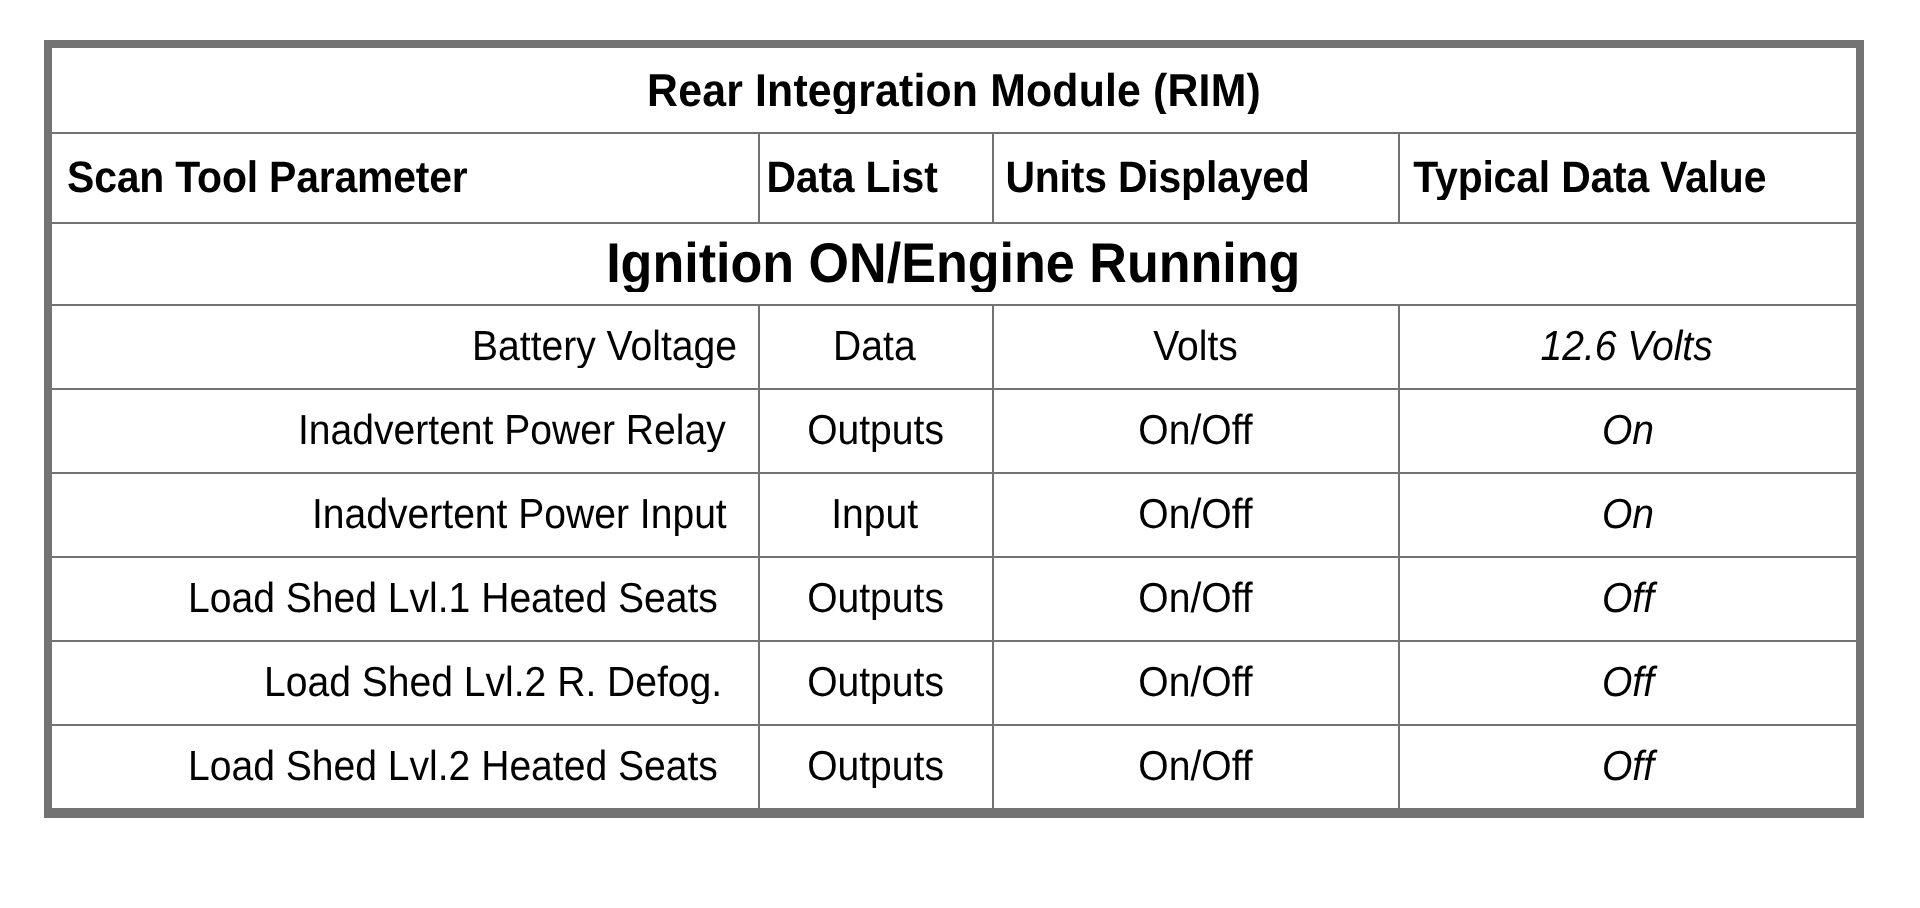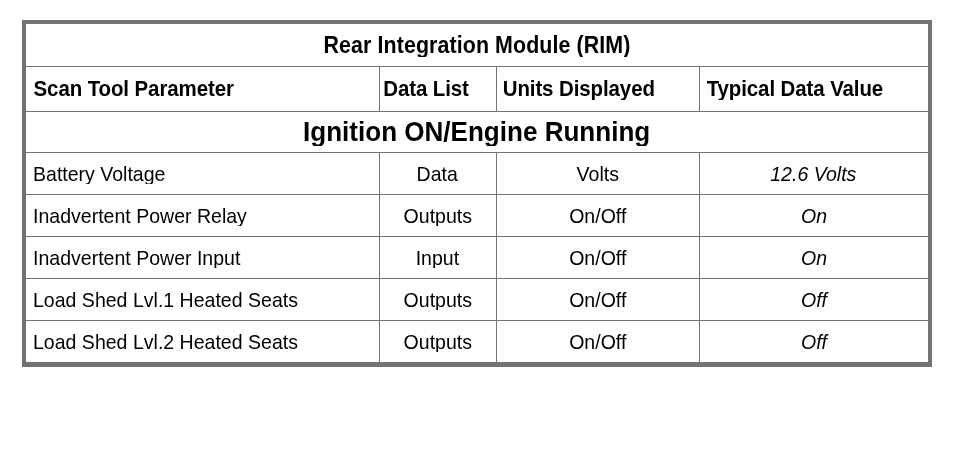--- a/index.html
+++ b/index.html
@@ -81,21 +81,21 @@
   }
 
   
   .row-data td {
     height: 41px;
     font-size: 21px;
     font-weight: normal;
     text-align: center;
   }
   .row-data td.param {
-    text-align: left;
+    text-align: right;
     padding-left: 7px;
     border-left-width: 4px;
   }
   .row-data td.val { border-right-width: 4px; font-style: italic; }
   .row-data.last td { border-bottom-width: 5px; }
 
   .cellwrap {
     display: block;
     white-space: nowrap;
     overflow: hidden;
@@ -206,20 +206,34 @@
             <span class="cellwrap"><span class="squeeze-c">Outputs</span></span>
           </td>
         <td>
             <span class="cellwrap"><span class="squeeze-c">On/Off</span></span>
           </td>
         <td class="val">
             <span class="cellwrap"><span class="squeeze-c">Off</span></span>
           </td>
       </tr>
 
+      <tr class="row-data">
+        <td class="param">
+            <span class="cellwrap"><span class="squeeze">Load Shed Lvl.2 R. Defog.</span></span>
+          </td>
+        <td>
+            <span class="cellwrap"><span class="squeeze-c">Outputs</span></span>
+          </td>
+        <td>
+            <span class="cellwrap"><span class="squeeze-c">On/Off</span></span>
+          </td>
+        <td class="val">
+            <span class="cellwrap"><span class="squeeze-c">Off</span></span>
+          </td>
+      </tr>
 
       <tr class="row-data last">
         <td class="param">
             <span class="cellwrap"><span class="squeeze">Load Shed Lvl.2 Heated Seats</span></span>
           </td>
         <td>
             <span class="cellwrap"><span class="squeeze-c">Outputs</span></span>
           </td>
         <td>
             <span class="cellwrap"><span class="squeeze-c">On/Off</span></span>

